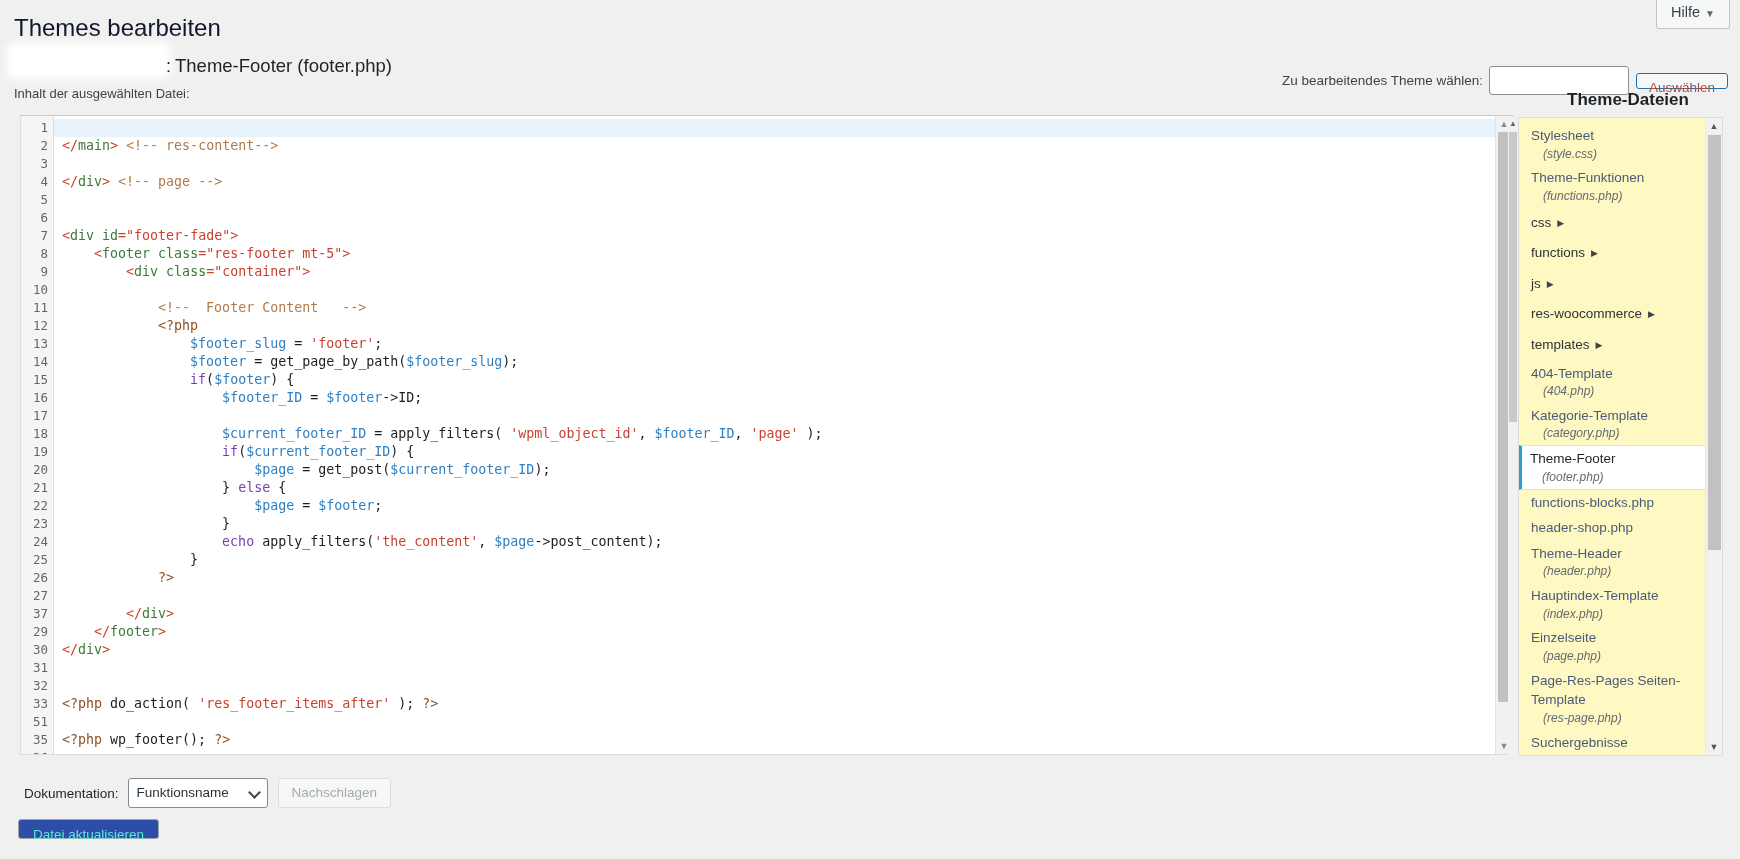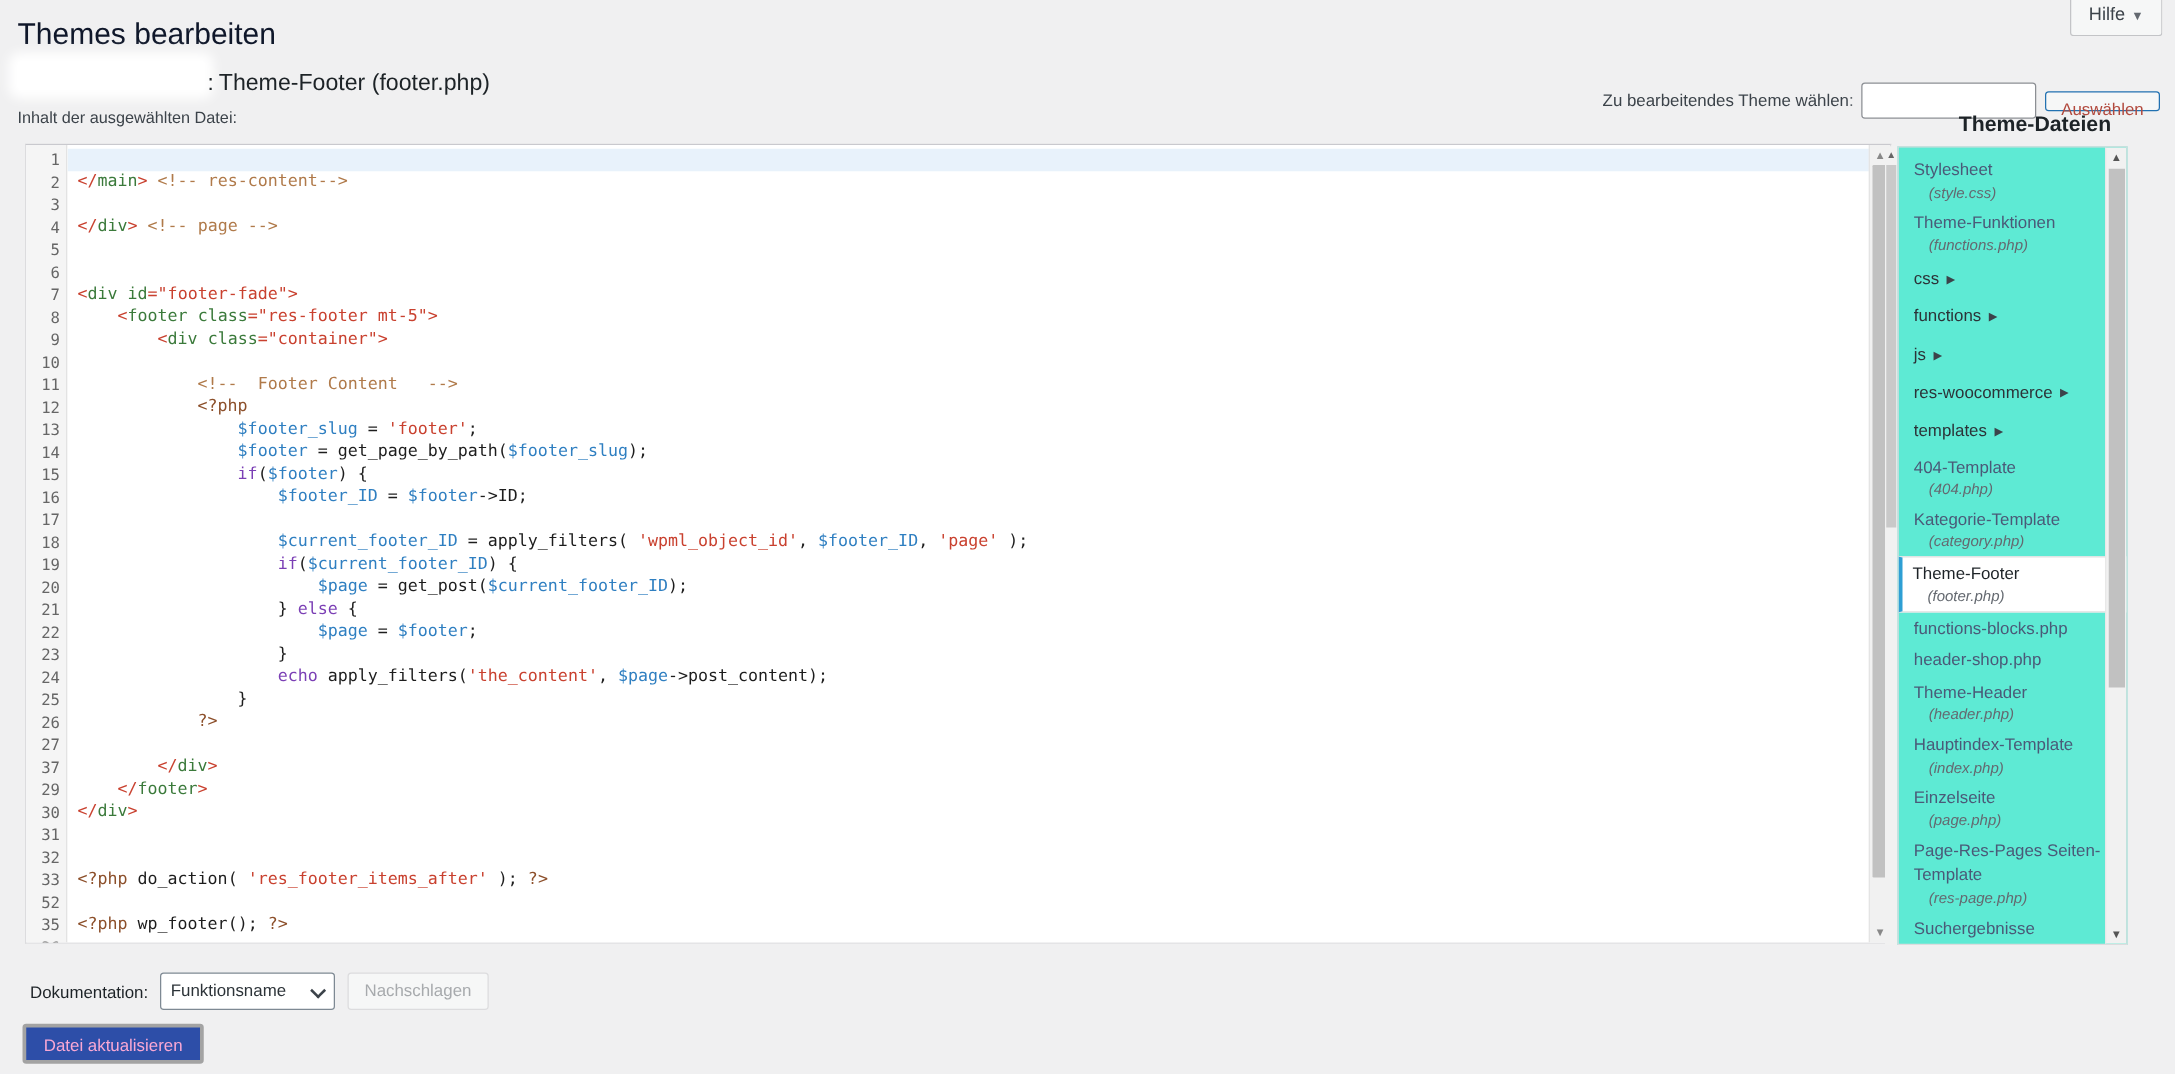--- a/index.html
+++ b/index.html
@@ -193,22 +193,22 @@
     right: 12px; top: 90px;
     width: 200px;
     text-align: center;
     font-size: 17px;
     font-weight: 700;
     color: #1d2327;
   }
   #file-list-wrap {
     position: absolute;
     left: 1518px; top: 117px;
-    width: 184px; height: 639px;
-    background: #5eead4;
+    width: 205px; height: 639px;
+    background: #fef9c3;
     border: 1px solid #dcdcde;
     overflow: hidden;
     padding-left: 24px;
   }
   #file-list {
     position: absolute;
     left: 0; top: 0;
     width: 188px;
     padding: 5px 0 5px 0;
   }
@@ -336,26 +336,26 @@
     border-radius: 3px;
     color: #a7aaad;
     font-size: 13.5px;
     font-family: "Liberation Sans", sans-serif;
     line-height: 28px;
     cursor: default;
   }
   #update-button {
     position: absolute;
     left: 18px; top: 819px;
-    height: 32px;
+    height: 20px;
     padding: 0 14px;
     background: #2d4ea8;
-    border: 3px solid #a3a3a3;
+    border: 1px solid #a3a3a3;
     border-radius: 3px;
-    color: #f9a8d4;
+    color: #5eead4;
     font-size: 13.5px;
     font-family: "Liberation Sans", sans-serif;
     line-height: 30px;
     cursor: pointer;
   }
 </style>
 </head>
 <body>
 
 <div id="help-button">
@@ -406,21 +406,21 @@
       <div class="ln">24</div>
       <div class="ln">25</div>
       <div class="ln">26</div>
       <div class="ln">27</div>
       <div class="ln">37</div>
       <div class="ln">29</div>
       <div class="ln">30</div>
       <div class="ln">31</div>
       <div class="ln">32</div>
       <div class="ln">33</div>
-      <div class="ln">52</div>
+      <div class="ln">51</div>
       <div class="ln">35</div>
       <div class="ln">36</div>
     </div>
   <div id="code-area">
       <div class="cl active">&nbsp;</div>
       <div class="cl"><span class="t-punc">&lt;/</span><span class="t-tag">main</span><span class="t-punc">&gt;</span><span class="t-plain"> </span><span class="t-cmt">&lt;!-- res-content--&gt;</span></div>
       <div class="cl">&nbsp;</div>
       <div class="cl"><span class="t-punc">&lt;/</span><span class="t-tag">div</span><span class="t-punc">&gt;</span><span class="t-plain"> </span><span class="t-cmt">&lt;!-- page --&gt;</span></div>
       <div class="cl">&nbsp;</div>
       <div class="cl">&nbsp;</div>

